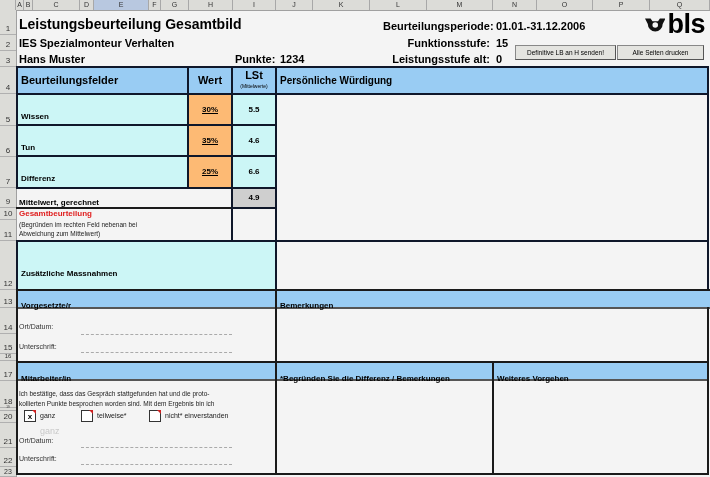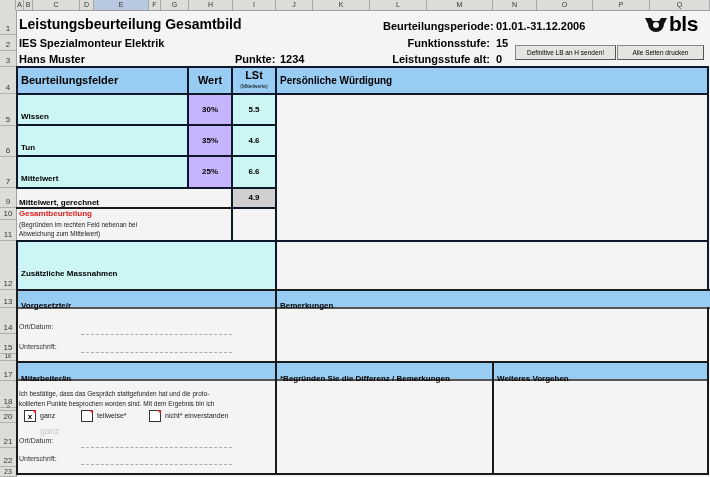--- a/index.html
+++ b/index.html
@@ -11,21 +11,21 @@
   .colcell { position:absolute; top:0; height:10px; font-size:7px; line-height:10px; text-align:center; color:#333;
              border-right:1px solid #a8a8a8; box-sizing:border-box; }
   .colcell.sel { background:#b8c8e0; }
   .rowhdr { position:absolute; left:0; top:10px; width:16px; height:467px; background:#dcdcd8; border-right:1px solid #a0a0a0; }
   .rownum { position:absolute; left:0; width:16px; font-size:8px; color:#333; text-align:center; box-sizing:border-box;
             border-bottom:1px solid #b0b0b0; display:flex; align-items:flex-end; justify-content:center; padding-bottom:1px; }
   .t-title { font-weight:bold; font-size:14px; }
   .t-bold { font-weight:bold; font-size:11px; }
   .hdr-blue { background:#99ccf3; }
   .cyan { background:#ccf6f6; }
-  .yellow { background:#c4b5fd; }
+  .yellow { background:#fdba74;text-decoration:underline; }
   .grey { background:#cfcfcf; }
   .b2 { border:2px solid #0f172a; }
   .cell-label { font-weight:bold; font-size:8px; }
   .btn { position:absolute; background:#e4e4e0; border:1px solid #888; border-right-color:#555; border-bottom-color:#555;
          font-size:6.5px; text-align:center; line-height:13px; box-sizing:border-box; cursor:pointer; }
   .small { font-size:7px; }
   .tiny { font-size:5px; }
   .dash { position:absolute; border-bottom:1px dashed #aaa; height:0; }
   .chk { position:absolute; width:12px; height:12px; border:1px solid #333; background:#fff; font-size:8px; font-weight:bold;
          text-align:center; line-height:11px; box-sizing:border-box; }
@@ -73,38 +73,38 @@
 <div class="rownum" style="top:354px;height:7px;font-size:6px;">16</div>
 <div class="rownum" style="top:361px;height:20px;">17</div>
 <div class="rownum" style="top:381px;height:27px;">18</div>
 <div class="rownum" style="top:408px;height:3px;font-size:3px;">19</div>
 <div class="rownum" style="top:411px;height:12px;">20</div>
 <div class="rownum" style="top:424px;height:24px;">21</div>
 <div class="rownum" style="top:447px;height:20px;">22</div>
 <div class="rownum" style="top:467px;height:10px;font-size:7px;">23</div>
 
 <div class="abs t-title" style="left:19px;top:16px;">Leistungsbeurteilung Gesamtbild</div>
-<div class="abs t-bold" style="left:19px;top:37px;">IES Spezialmonteur Elektrik</div>
+<div class="abs t-bold" style="left:19px;top:37px;">IES Spezialmonteur Verhalten</div>
 <div class="abs t-bold" style="left:19px;top:53px;">Hans Muster</div>
 <div class="abs t-bold" style="left:235px;top:53px;">Punkte:</div>
 <div class="abs t-bold" style="left:280px;top:53px;">1234</div>
 
 <div class="abs t-bold" style="left:383px;top:20px;">Beurteilungsperiode:</div>
 <div class="abs t-bold" style="left:496px;top:20px;">01.01.-31.12.2006</div>
 <div class="abs t-bold" style="left:404px;top:37px;width:86px;text-align:right;">Funktionsstufe:</div>
 <div class="abs t-bold" style="left:496px;top:37px;">15</div>
 <div class="abs t-bold" style="left:380px;top:53px;width:110px;text-align:right;">Leistungsstufe alt:</div>
 <div class="abs t-bold" style="left:496px;top:53px;">0</div>
 
 <div class="abs" style="left:645px;top:13px;width:60px;height:22px;display:flex;align-items:center;">
   <svg width="22" height="16" viewBox="0 0 22 16">
     <path d="M0 2 H6 L8 5 H14 L16 2 H22 L19 8 A8 8 0 0 1 3 8 Z" fill="#111"></path>
     <circle cx="11" cy="9" r="3" fill="#f4f4f4"></circle>
   </svg>
-  <span style="font-weight:bold;font-size:21px;letter-spacing:-0.5px;margin-left:2px;line-height:20px;">bls</span>
+  <span style="font-weight:bold;font-size:27px;letter-spacing:-0.5px;margin-left:2px;line-height:20px;">bls</span>
 </div>
 
 <div class="btn" style="left:515px;top:45px;width:101px;height:15px;">Definitive LB an H senden!</div>
 <div class="btn" style="left:617px;top:45px;width:87px;height:15px;">Alle Seiten drucken</div>
 
 <div class="abs hdr-blue b2" style="left:16px;top:66px;width:173px;height:29px;padding:2px 3px;">
   <span class="t-bold" style="font-size:11px;">Beurteilungsfelder</span>
 </div>
 <div class="abs hdr-blue b2" style="left:187px;top:66px;width:46px;height:29px;text-align:center;padding-top:2px;">
   <span class="t-bold">Wert</span>
@@ -123,21 +123,21 @@
 <div class="abs yellow b2" style="left:187px;top:93px;width:46px;height:33px;text-align:center;line-height:29px;font-size:8px;font-weight:bold;">30%</div>
 <div class="abs cyan b2" style="left:231px;top:93px;width:46px;height:33px;text-align:center;line-height:29px;font-size:8px;font-weight:bold;">5.5</div>
 
 <div class="abs cyan b2" style="left:16px;top:124px;width:173px;height:33px;padding:10px 3px 0;">
   <span class="cell-label">Tun</span>
 </div>
 <div class="abs yellow b2" style="left:187px;top:124px;width:46px;height:33px;text-align:center;line-height:29px;font-size:8px;font-weight:bold;">35%</div>
 <div class="abs cyan b2" style="left:231px;top:124px;width:46px;height:33px;text-align:center;line-height:29px;font-size:8px;font-weight:bold;">4.6</div>
 
 <div class="abs cyan b2" style="left:16px;top:155px;width:173px;height:34px;padding:10px 3px 0;">
-  <span class="cell-label">Mittelwert</span>
+  <span class="cell-label">Differenz</span>
 </div>
 <div class="abs yellow b2" style="left:187px;top:155px;width:46px;height:34px;text-align:center;line-height:30px;font-size:8px;font-weight:bold;">25%</div>
 <div class="abs cyan b2" style="left:231px;top:155px;width:46px;height:34px;text-align:center;line-height:30px;font-size:8px;font-weight:bold;">6.6</div>
 
 <div class="abs b2" style="left:275px;top:93px;width:434px;height:149px;background:#f4f4f4;"></div>
 
 <div class="abs" style="left:19px;top:191px;">
   <span class="cell-label">Mittelwert, gerechnet</span>
 </div>
 <div class="abs grey b2" style="left:231px;top:187px;width:46px;height:22px;text-align:center;line-height:18px;font-size:8px;font-weight:bold;">4.9</div>

